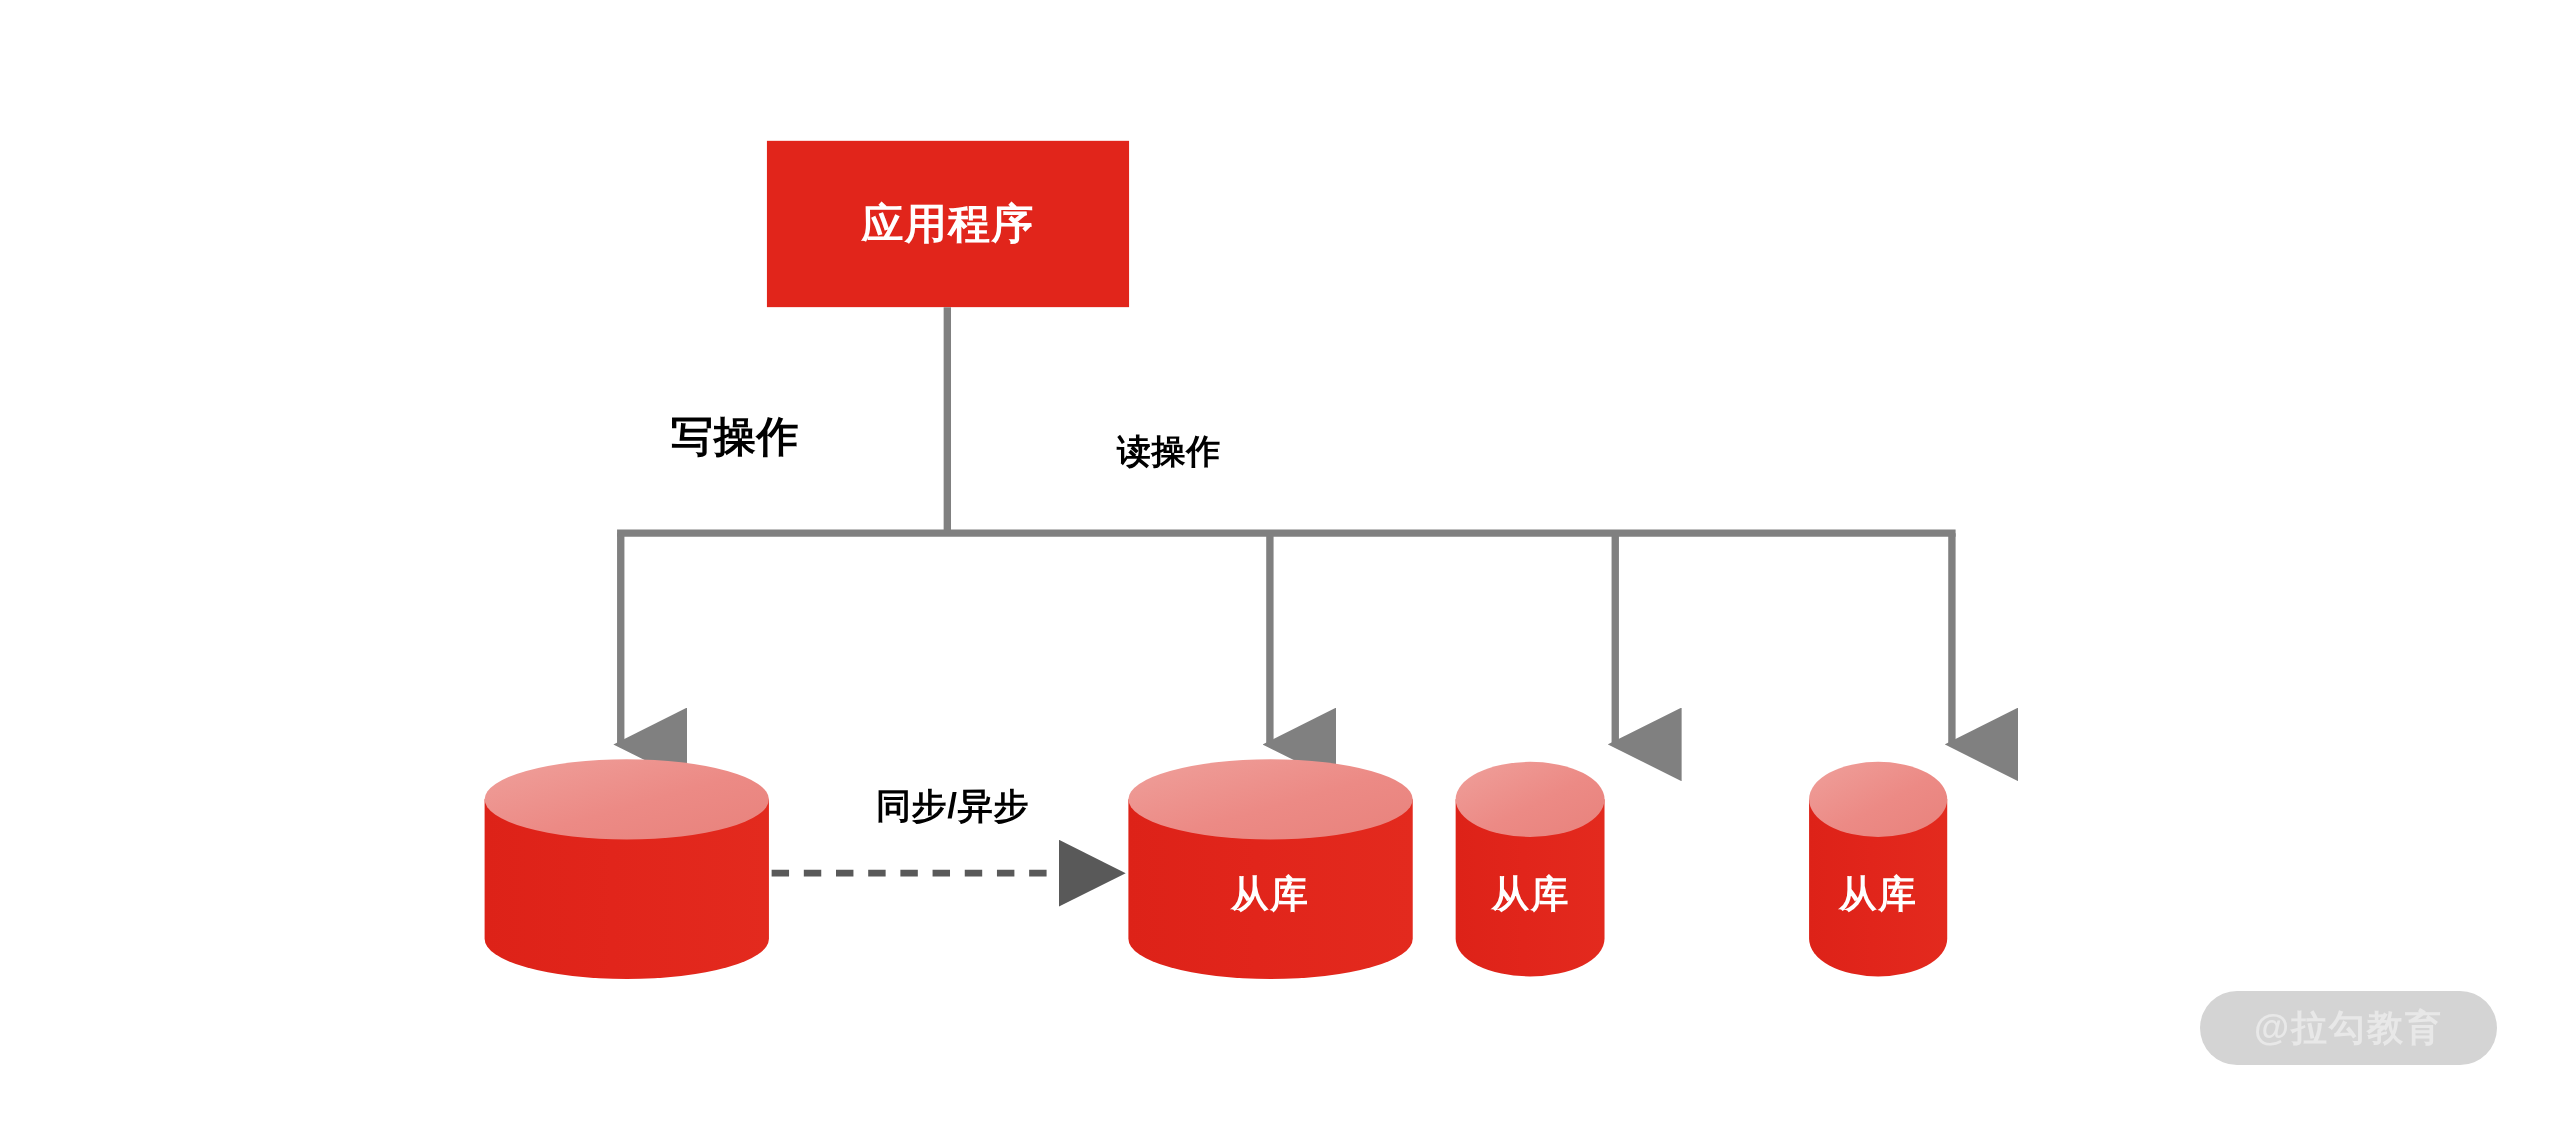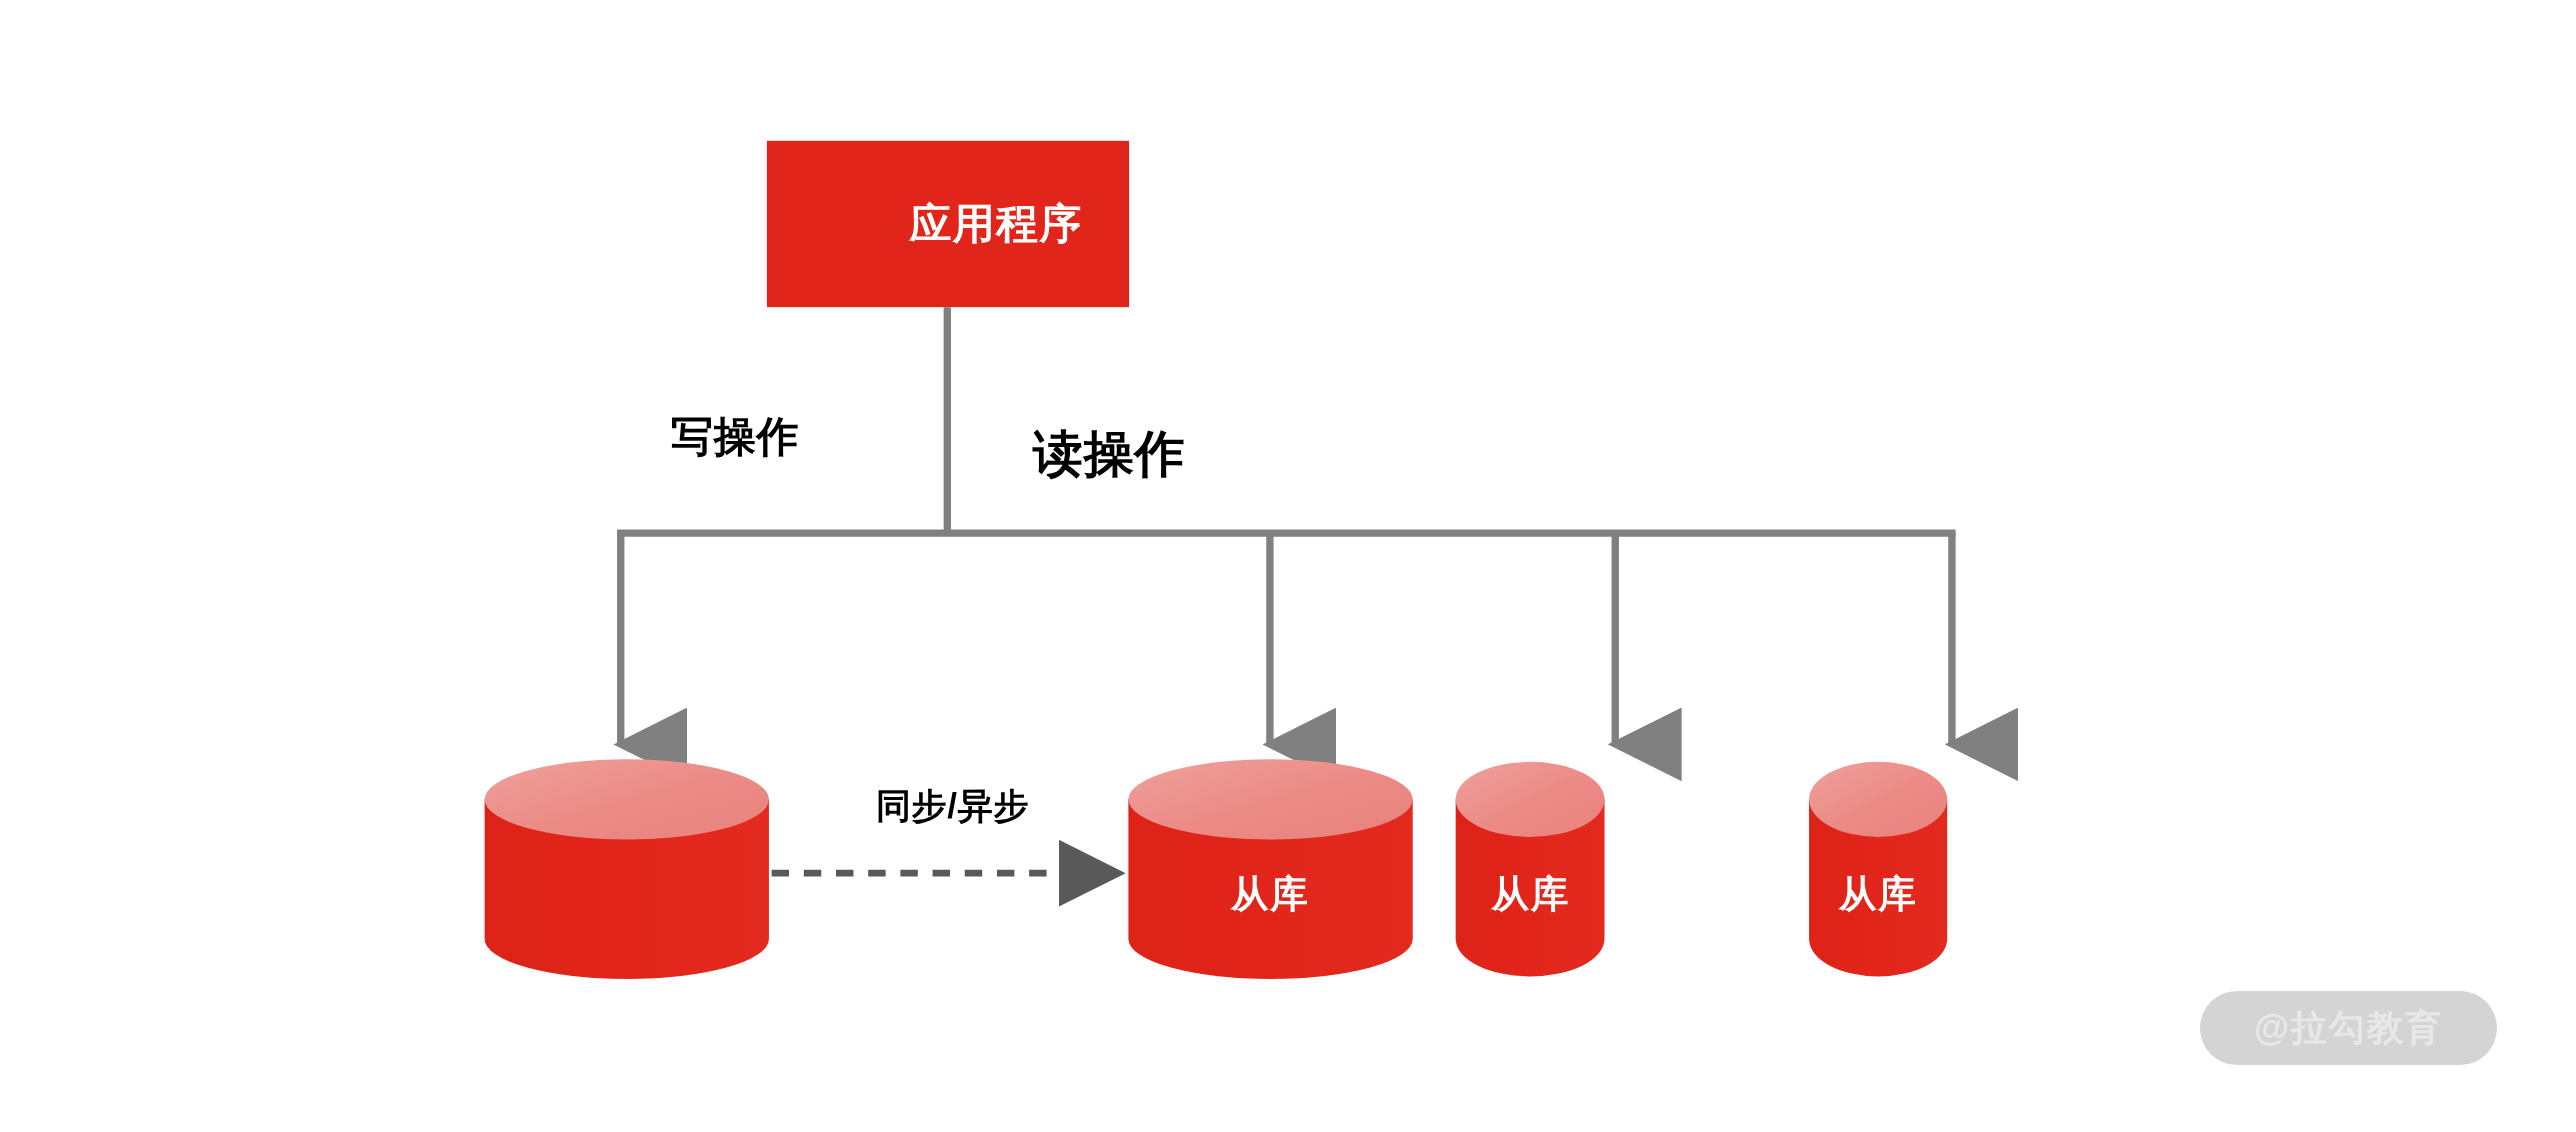--- a/index.html
+++ b/index.html
@@ -48,21 +48,20 @@
     white-space: nowrap;
     letter-spacing: 0.7px;
   }
   
   #app-label {
     left: 767px;
     top: 198px;
     width: 362px;
     font-size: 42px;
     line-height: 52px;
-    margin-left: 48px;
   }
   
   .db-label {
     font-size: 38px;
     line-height: 44px;
   }
   #db-master-label   { left: 484px;  top: 872px; width: 284px; }
   #db-slave-1-label  { left: 1128px; top: 872px; width: 284px; }
   #db-slave-2-label  { left: 1456px; top: 872px; width: 149px; }
   #db-slave-3-label  { left: 1809px; top: 872px; width: 138px; }
@@ -72,23 +71,24 @@
     top: 413px;
     width: 188px;
     font-size: 42px;
     line-height: 47px;
     text-align: left;
   }
   #label-read {
     left: 1033px;
     top: 431px;
     width: 188px;
-    font-size: 50px;
+    font-size: 34px;
     line-height: 47px;
-    text-align: left;
+    text-align: right;
+    font-family: Liberation Mono, monospace;
   }
   #label-replication {
     left: 825px;
     top: 784px;
     width: 255px;
     font-size: 35px;
     line-height: 44px;
     text-align: center;
   }
   

